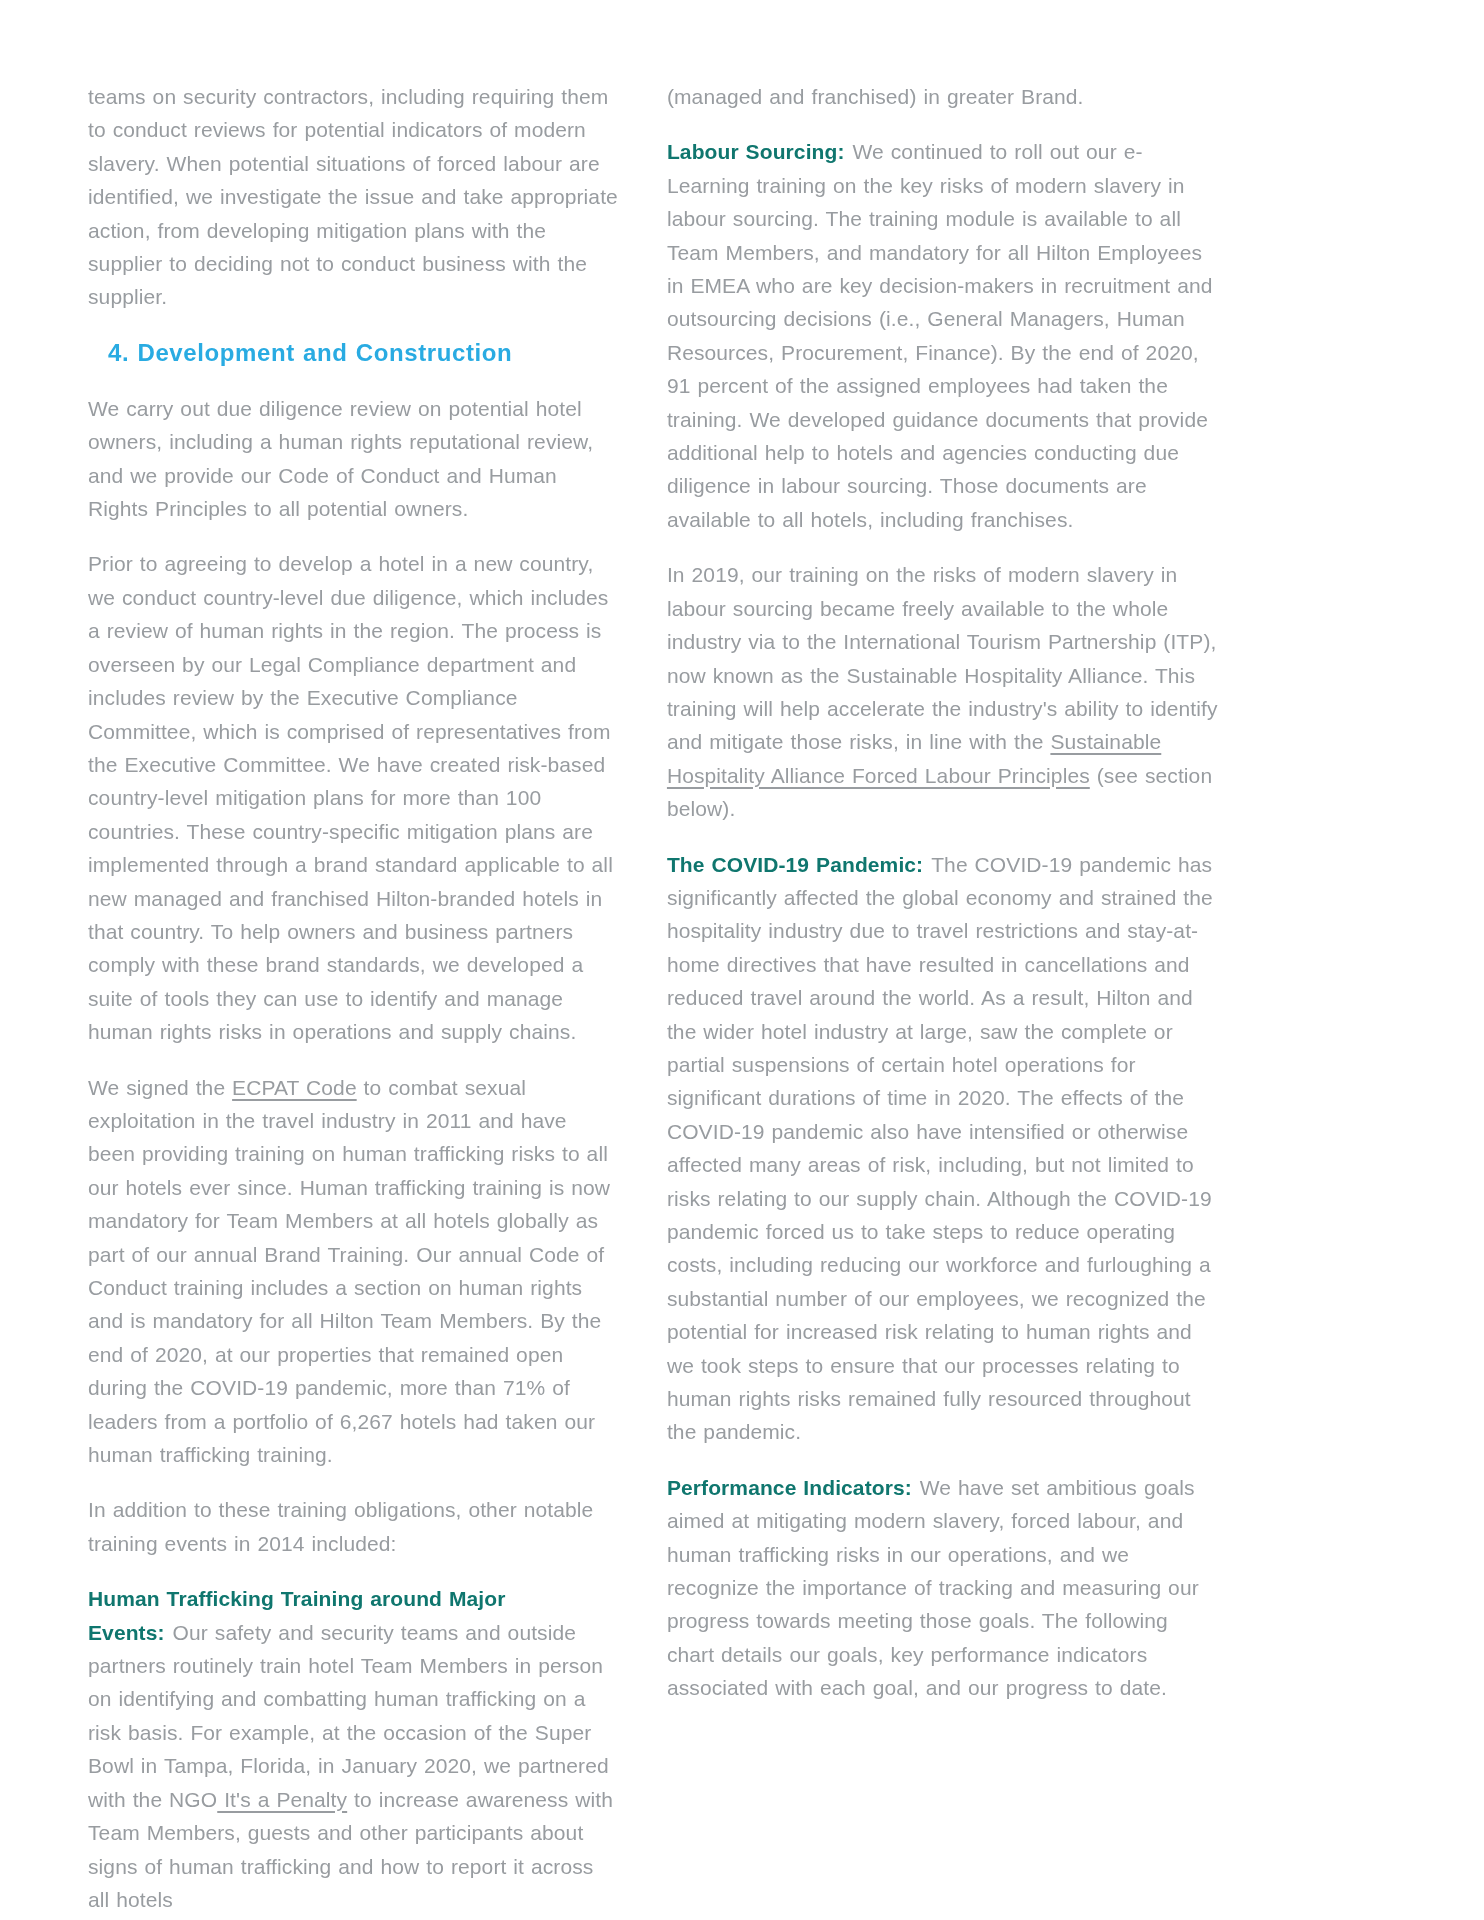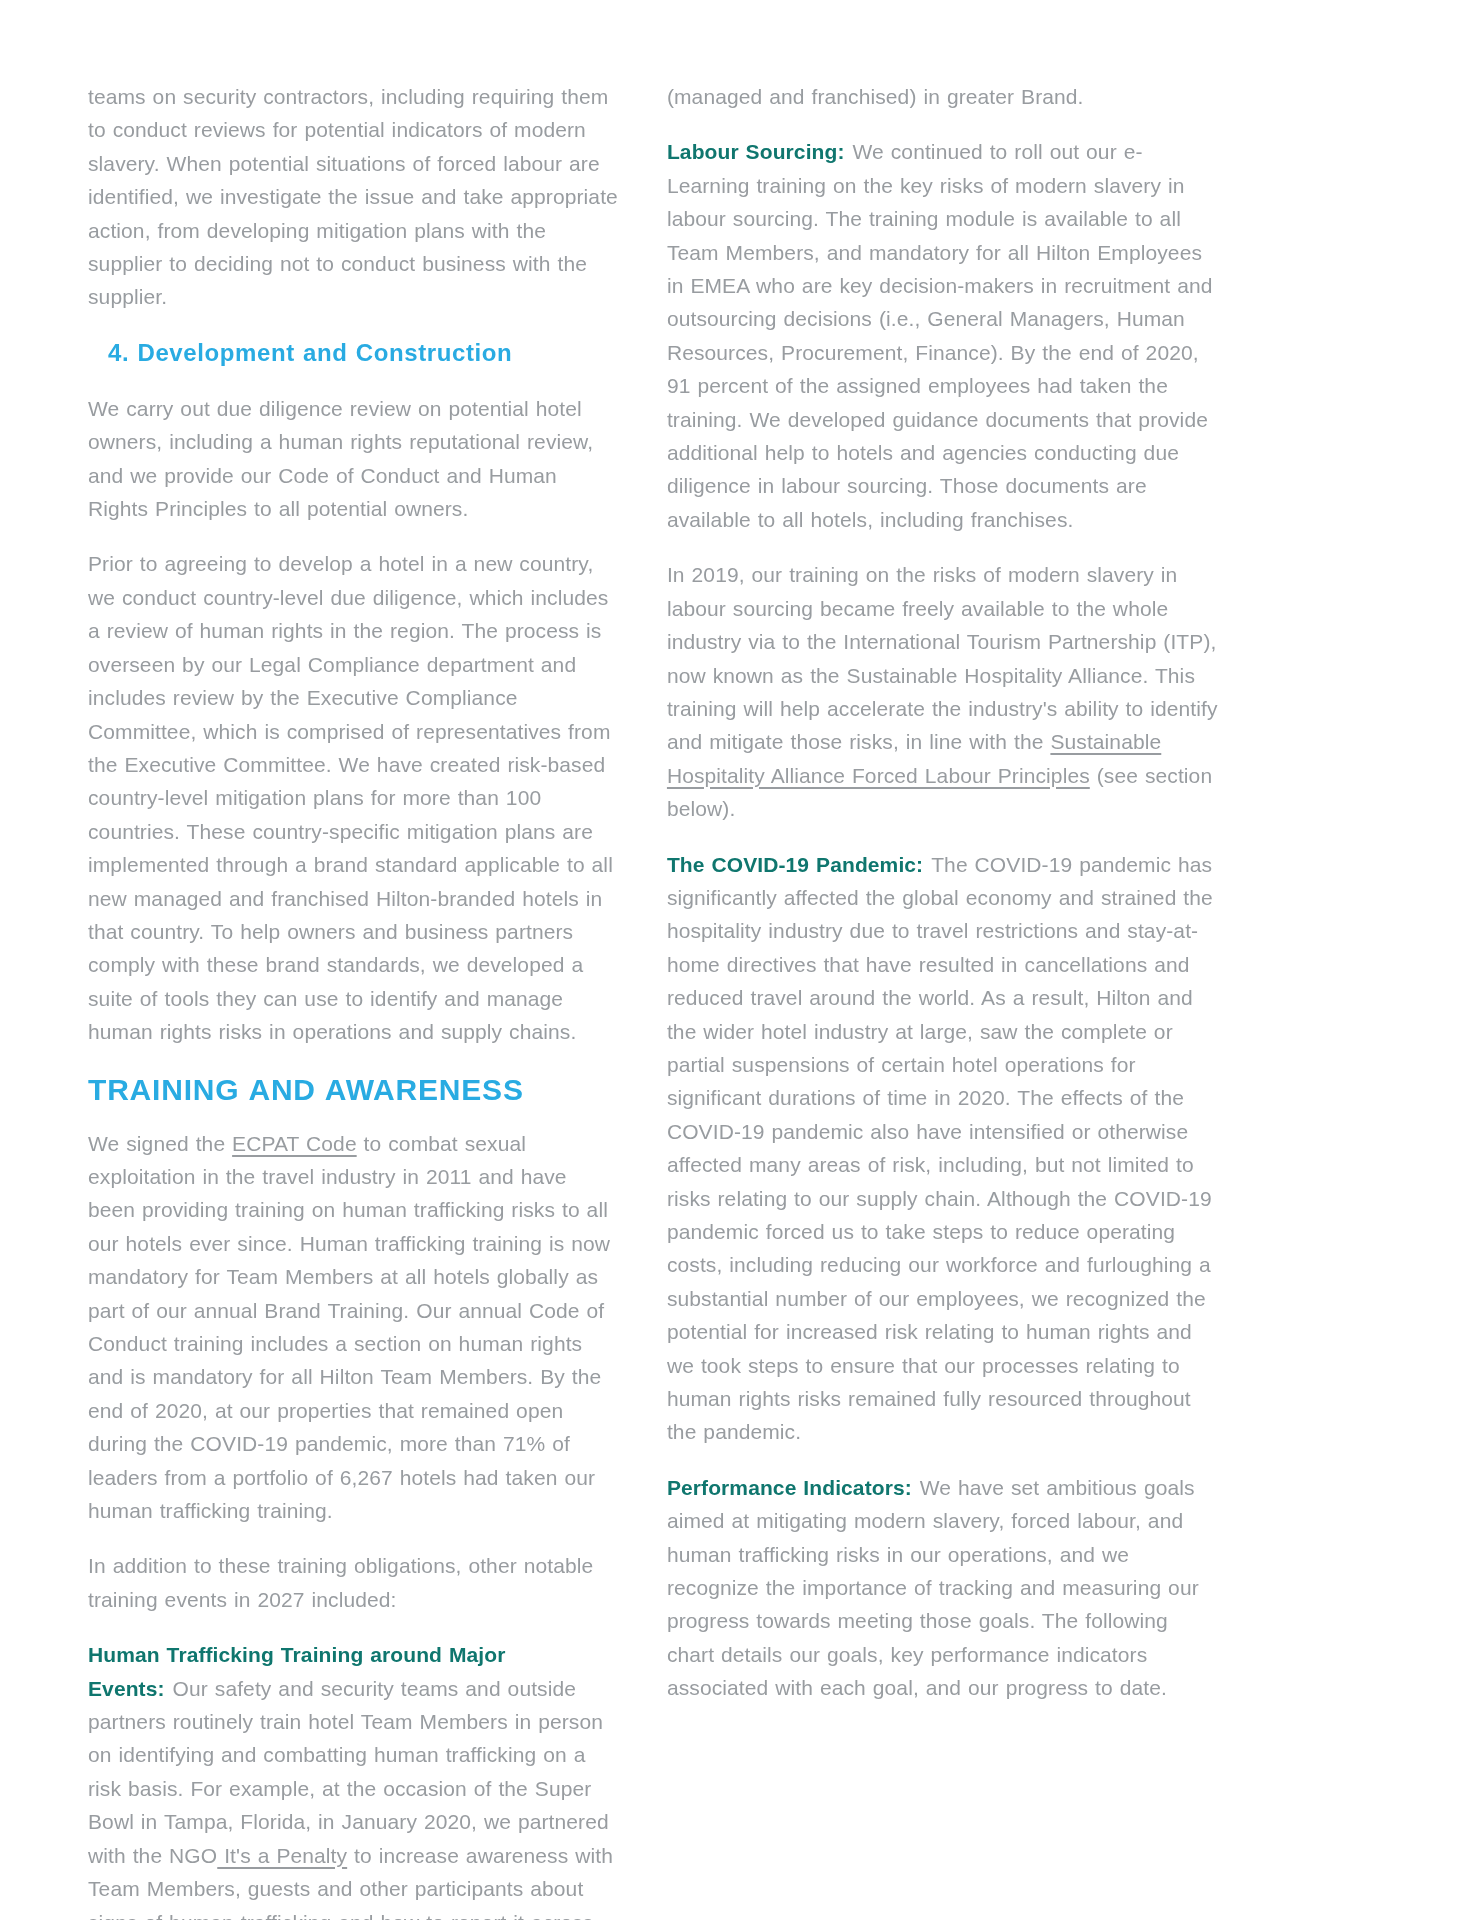--- a/index.html
+++ b/index.html
@@ -59,23 +59,22 @@
 </head>
 <body>
 
 <div class="page" style="--accent: #29abe2;">
   <div class="content">
     <div class="col col-left">
         <p class="body"><span>teams on security contractors, including requiring them to conduct reviews for potential indicators of modern slavery. When potential situations of forced labour are identified, we investigate the issue and take appropriate action, from developing mitigation plans with the supplier to deciding not to conduct business with the supplier.</span></p>
         <h4 class="sub">4. Development and Construction</h4>
         <p class="body"><span>We carry out due diligence review on potential hotel owners, including a human rights reputational review, and we provide our Code of Conduct and Human Rights Principles to all potential owners.</span></p>
         <p class="body"><span>Prior to agreeing to develop a hotel in a new country, we conduct country-level due diligence, which includes a review of human rights in the region. The process is overseen by our Legal Compliance department and includes review by the Executive Compliance Committee, which is comprised of representatives from the Executive Committee. We have created risk-based country-level mitigation plans for more than 100 countries. These country-specific mitigation plans are implemented through a brand standard applicable to all new managed and franchised Hilton-branded hotels in that country. To help owners and business partners comply with these brand standards, we developed a suite of tools they can use to identify and manage human rights risks in operations and supply chains.</span></p>
-        <h2 class="main">TRAINING AND AWARENESS</h2>
         <p class="body"><span>We signed the </span><a class="doc-link">ECPAT Code</a><span> to combat sexual exploitation in the travel industry in 2011 and have been providing training on human trafficking risks to all our hotels ever since. Human trafficking training is now mandatory for Team Members at all hotels globally as part of our annual Brand Training. Our annual Code of Conduct training includes a section on human rights and is mandatory for all Hilton Team Members. By the end of 2020, at our properties that remained open during the COVID-19 pandemic, more than 71% of leaders from a portfolio of 6,267 hotels had taken our human trafficking training.</span></p>
-        <p class="body"><span>In addition to these training obligations, other notable training events in 2027 included:</span></p>
+        <p class="body"><span>In addition to these training obligations, other notable training events in 2014 included:</span></p>
         <p class="body"><span class="bold-lead">Human Trafficking Training around Major Events:</span><span>Our safety and security teams and outside partners routinely train hotel Team Members in person on identifying and combatting human trafficking on a risk basis. For example, at the occasion of the Super Bowl in Tampa, Florida, in January 2020, we partnered with the NGO</span><a class="doc-link"> It's a Penalty</a><span> to increase awareness with Team Members, guests and other participants about signs of human trafficking and how to report it across all hotels</span></p>
       </div>
     <div class="col col-right">
         <p class="body"><span>(managed and franchised) in greater Brand.</span></p>
         <p class="body"><span class="bold-lead">Labour Sourcing:</span><span>We continued to roll out our e-Learning training on the key risks of modern slavery in labour sourcing. The training module is available to all Team Members, and mandatory for all Hilton Employees in EMEA who are key decision-makers in recruitment and outsourcing decisions (i.e., General Managers, Human Resources, Procurement, Finance). By the end of 2020, 91 percent of the assigned employees had taken the training. We developed guidance documents that provide additional help to hotels and agencies conducting due diligence in labour sourcing. Those documents are available to all hotels, including franchises.</span></p>
         <p class="body"><span>In 2019, our training on the risks of modern slavery in labour sourcing became freely available to the whole industry via to the International Tourism Partnership (ITP), now known as the Sustainable Hospitality Alliance. This training will help accelerate the industry's ability to identify and mitigate those risks, in line with the </span><a class="doc-link">Sustainable Hospitality Alliance Forced Labour Principles</a><span> (see section below).</span></p>
         <p class="body"><span class="bold-lead">The COVID-19 Pandemic:</span><span>The COVID-19 pandemic has significantly affected the global economy and strained the hospitality industry due to travel restrictions and stay-at-home directives that have resulted in cancellations and reduced travel around the world. As a result, Hilton and the wider hotel industry at large, saw the complete or partial suspensions of certain hotel operations for significant durations of time in 2020. The effects of the COVID-19 pandemic also have intensified or otherwise affected many areas of risk, including, but not limited to risks relating to our supply chain. Although the COVID-19 pandemic forced us to take steps to reduce operating costs, including reducing our workforce and furloughing a substantial number of our employees, we recognized the potential for increased risk relating to human rights and we took steps to ensure that our processes relating to human rights risks remained fully resourced throughout the pandemic.</span></p>
         <p class="body"><span class="bold-lead">Performance Indicators:</span><span>We have set ambitious goals aimed at mitigating modern slavery, forced labour, and human trafficking risks in our operations, and we recognize the importance of tracking and measuring our progress towards meeting those goals. The following chart details our goals, key performance indicators associated with each goal, and our progress to date.</span></p>
       </div>
   </div>

